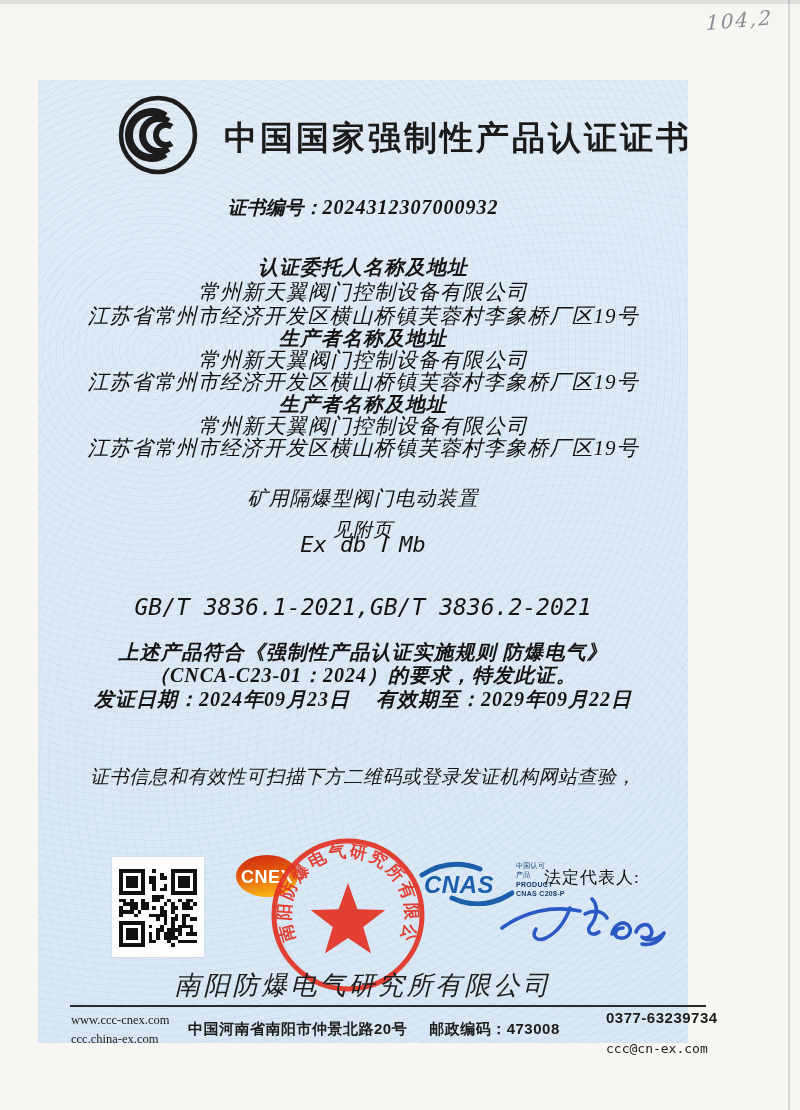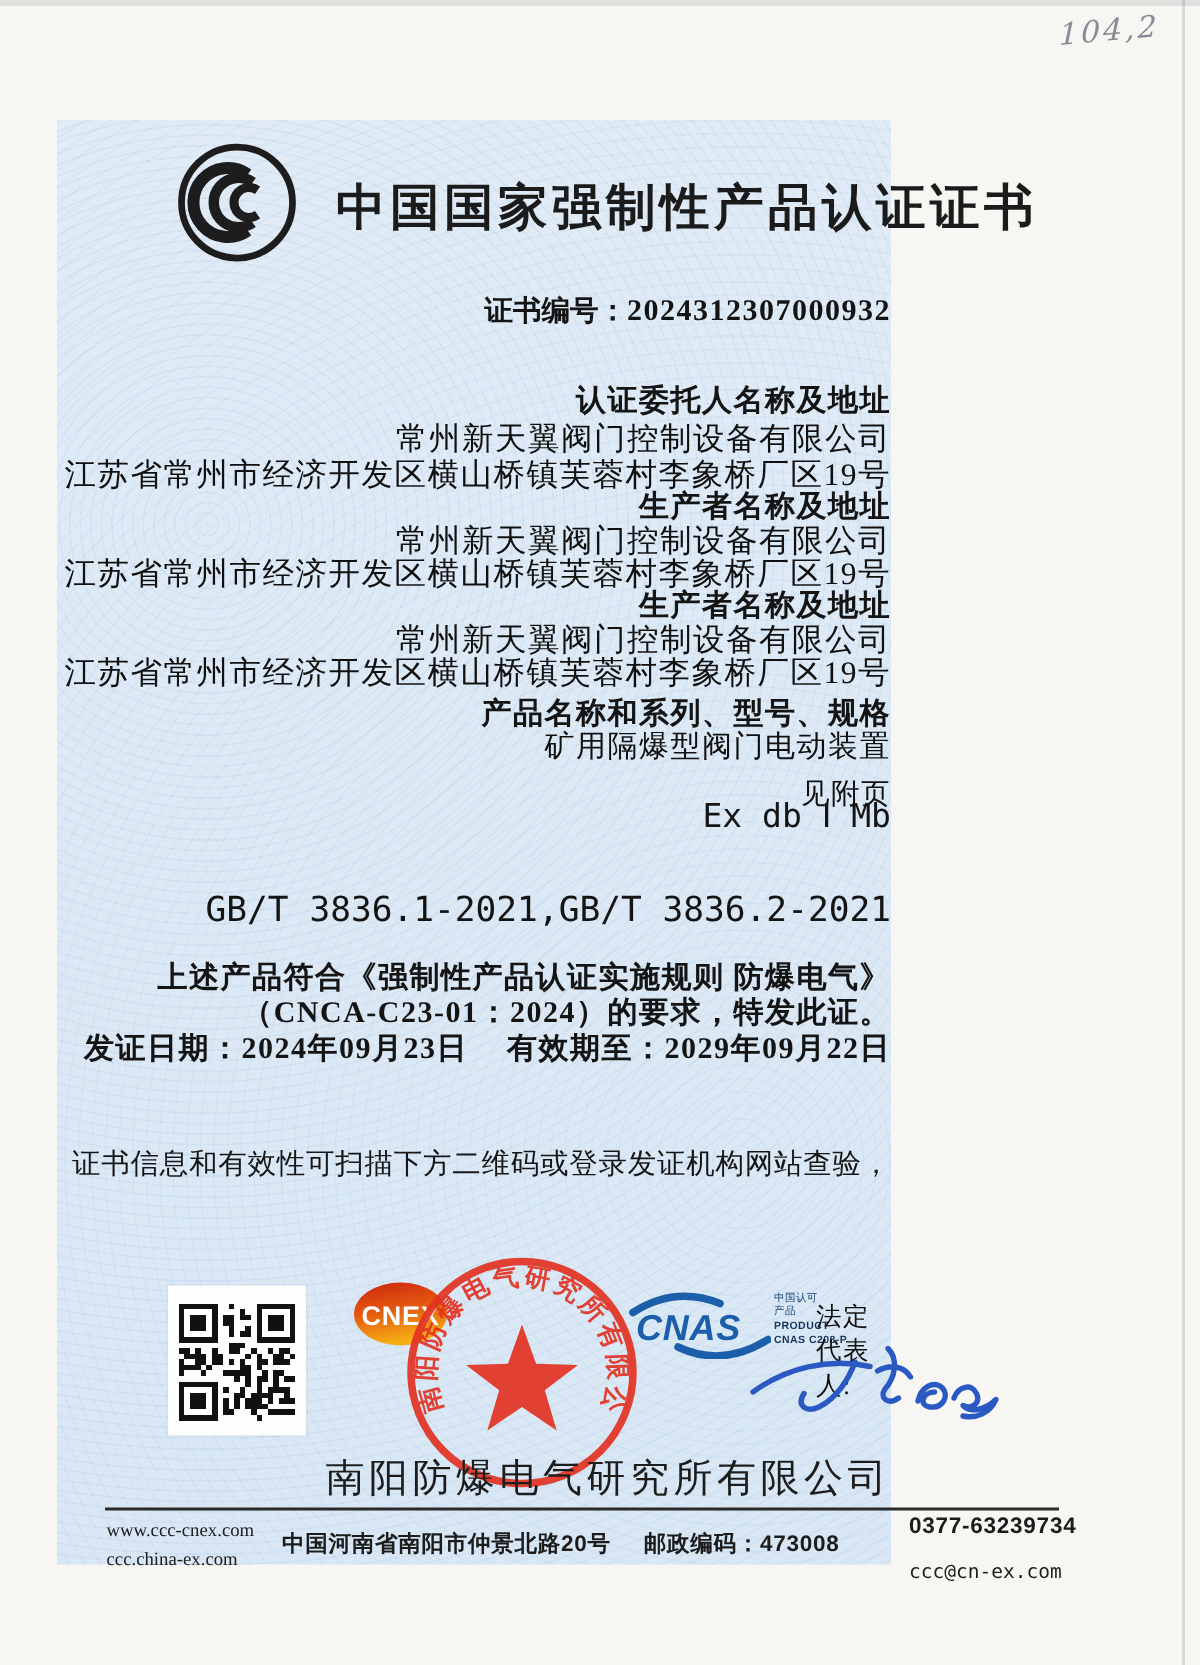--- a/index.html
+++ b/index.html
@@ -22,27 +22,27 @@
   }
   .handwritten {
     position:absolute; left:706px; top:8px;
     font-family:"DejaVu Serif", serif;
     font-style:italic;
     font-size:20px; color:#8d8a96;
     transform:rotate(-5deg) skewX(-6deg);
     letter-spacing:2px;
   }
   .cert {
-    position:absolute; left:38px; top:80px; width:556px; height:963px;
+    position:absolute; left:38px; top:80px; width:650px; height:963px;
     background:
       repeating-radial-gradient(circle at 18% 28%, rgba(150,190,225,.16) 0 1px, rgba(0,0,0,0) 1px 7px),
       repeating-radial-gradient(circle at 82% 72%, rgba(150,190,225,.13) 0 1px, rgba(0,0,0,0) 1px 9px),
       linear-gradient(#e0ebf6, #d9e7f4);
   }
-  .line { position:absolute; left:0; right:0; text-align:right; line-height:1.18; }
+  .line { position:absolute; left:0; right:0; text-align:center; line-height:1.18;font-style:italic; }
   .serif { font-family:"Liberation Serif", serif; }
   .mono  { font-family:"DejaVu Sans Mono", monospace; }
 
   .title {
     position:absolute; left:150px; top:36px; width:540px; text-align:center;
     font-size:33px; font-weight:600; letter-spacing:3px; color:#1b1b1b;
   }
   .ccc-logo { position:absolute; left:79px; top:14px; }
 
   .cert-no { top:116px; font-size:19px; font-weight:700; }
@@ -128,21 +128,20 @@
     <div class="line val" style="top:224px">江苏省常州市经济开发区横山桥镇芙蓉村李象桥厂区19号</div>
 
     <div class="line heading" style="top:247px">生产者名称及地址</div>
     <div class="line val" style="top:268px">常州新天翼阀门控制设备有限公司</div>
     <div class="line val" style="top:290px">江苏省常州市经济开发区横山桥镇芙蓉村李象桥厂区19号</div>
 
     <div class="line heading" style="top:313px">生产者名称及地址</div>
     <div class="line val" style="top:334px">常州新天翼阀门控制设备有限公司</div>
     <div class="line val" style="top:356px">江苏省常州市经济开发区横山桥镇芙蓉村李象桥厂区19号</div>
 
-    <div class="line heading" style="top:385px">产品名称和系列、型号、规格</div>
     <div class="line val" style="top:407px; font-size:20px">矿用隔爆型阀门电动装置</div>
     <div class="line val" style="top:439px; font-size:19px">见附页</div>
     <div class="line mono" style="top:452px; font-size:22px">Ex db Ⅰ Mb</div>
 
     <div class="line mono" style="top:514px; font-size:23px">GB/T 3836.1-2021,GB/T 3836.2-2021</div>
 
     <div class="line comp" style="top:561px">上述产品符合《强制性产品认证实施规则 防爆电气》</div>
     <div class="line comp" style="top:584px">（CNCA-C23-01：2024）的要求，特发此证。</div>
     <div class="line comp" style="top:608px">
       <span>发证日期：</span><span>2024年09月23日</span><span style="display:inline-block;width:26px"></span><span>有效期至：</span><span>2029年09月22日</span>

